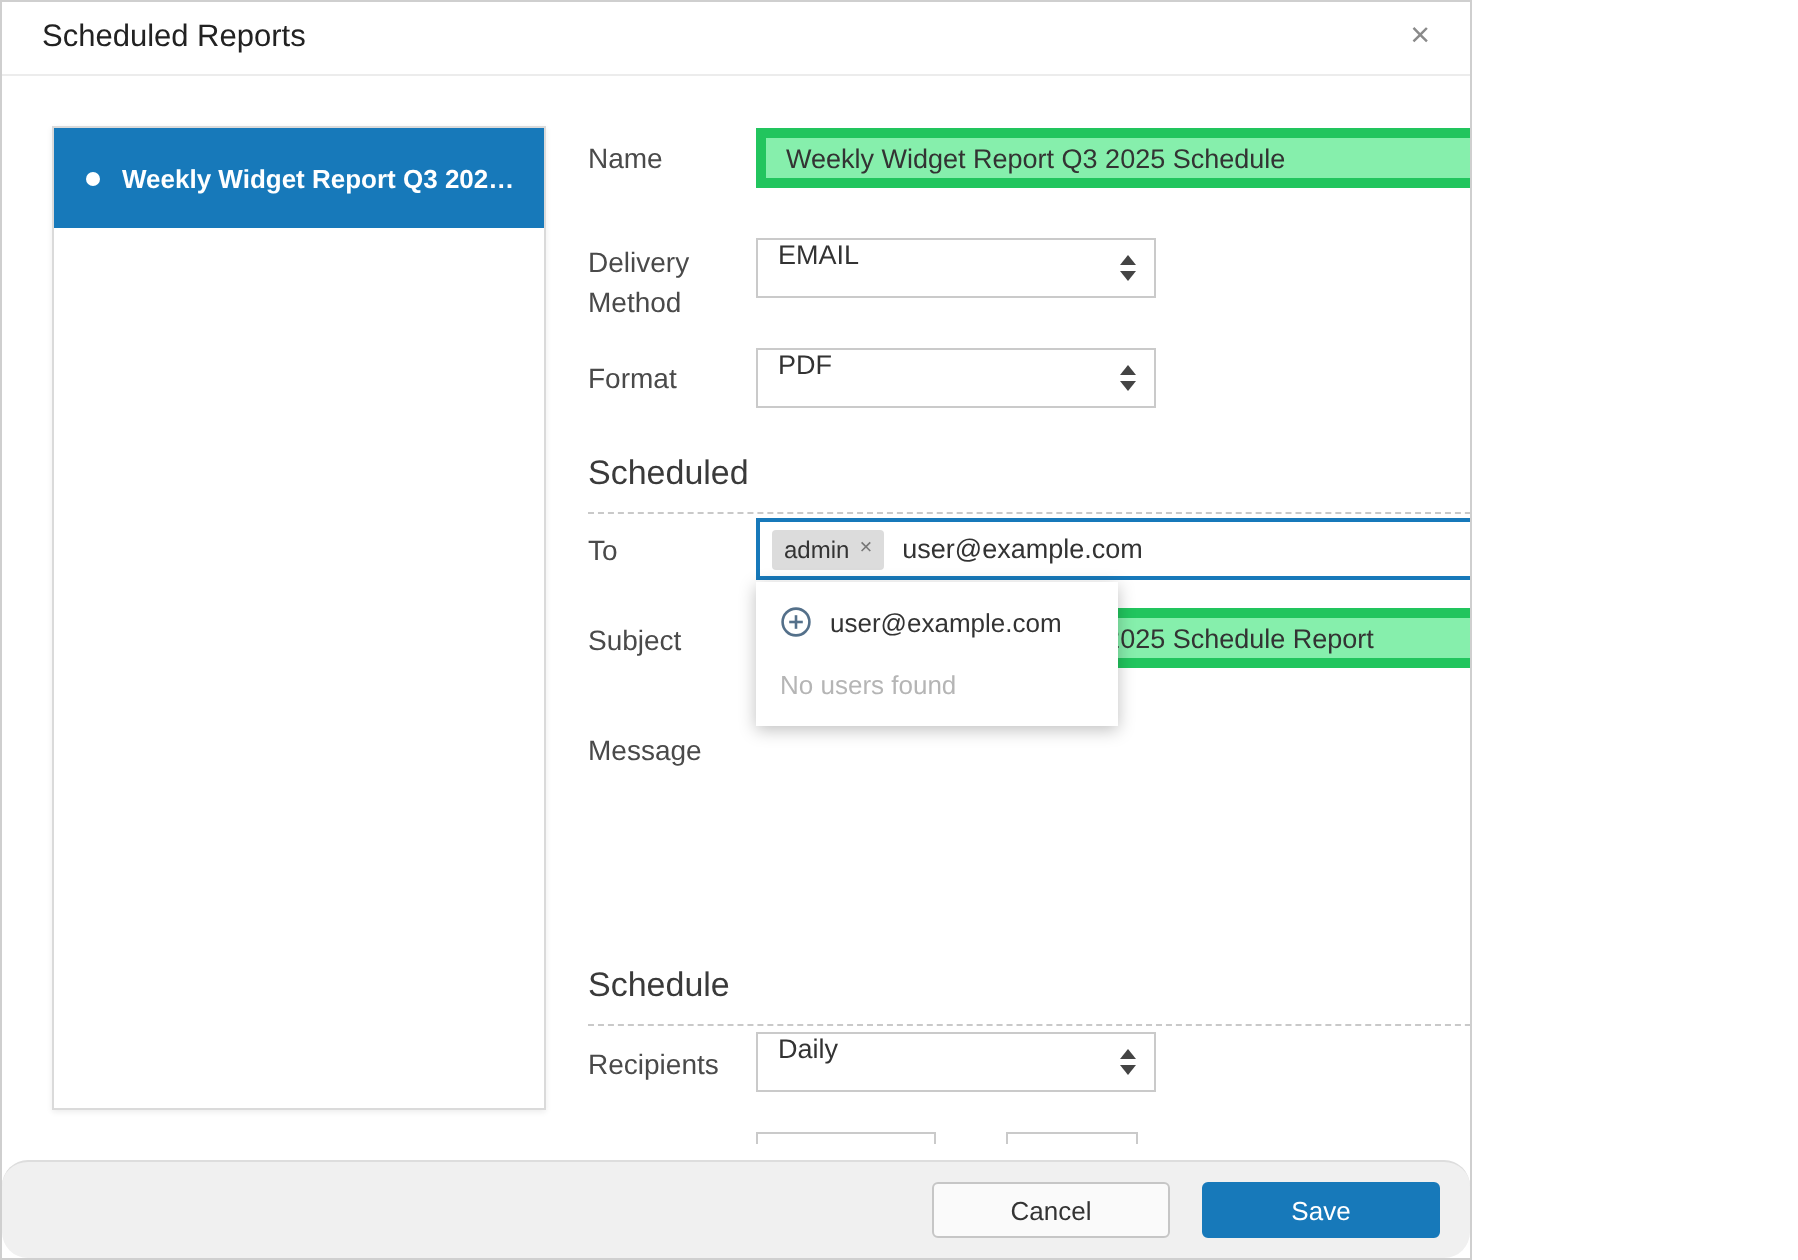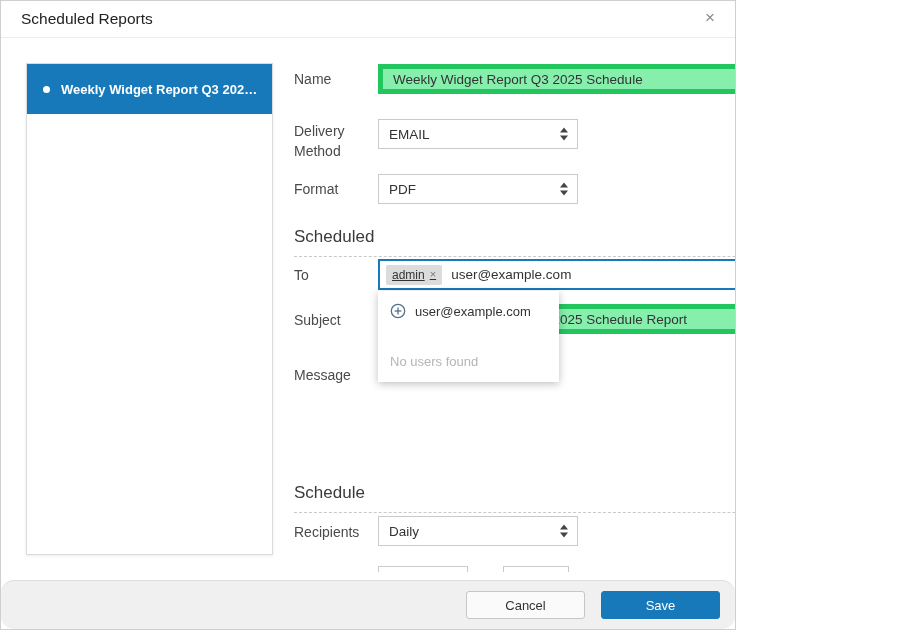--- a/index.html
+++ b/index.html
@@ -32,49 +32,49 @@
   #lbl-frequency{top:523px}
 
   
   .txt{position:absolute;left:377px;width:482px;height:30px;border:5px solid #22c55e;box-sizing:border-box;
        font-family:"Liberation Sans",sans-serif;font-size:13.5px;color:#333;padding:0 10px;background:#86efac;}
   #name-input{top:63px}
   #subject-input{top:303px;z-index:1}
 
   
   .select{position:absolute;left:377px;width:200px;height:30px;border:1px solid #cacaca;box-sizing:border-box;
-          background:#fff;display:flex;align-items:center;padding:0 28px 0 10px;font-size:13.5px;color:#333;cursor:pointer;}
+          background:#fff;display:flex;padding:0 28px 0 10px;font-size:13.5px;color:#333;cursor:pointer;}
   #delivery-select{top:118px}
   #format-select{top:173px}
   #frequency-select{top:515px}
   .arrows{position:absolute;right:9px;top:50%;transform:translateY(-50%);display:flex;flex-direction:column;gap:3px;}
   .tri-up{width:0;height:0;border-left:4px solid transparent;border-right:4px solid transparent;border-bottom:5px solid #444;}
   .tri-down{width:0;height:0;border-left:4px solid transparent;border-right:4px solid transparent;border-top:5px solid #444;}
 
   
   .section{position:absolute;left:293px;width:566px;border-bottom:1px dashed #c9c9c9;padding-bottom:9px;
            font-size:17px;color:#3a3a3a;font-weight:500;box-sizing:border-box;}
   #sec-recipients{top:226px}
   #sec-schedule{top:482px}
 
   
   .tofield{position:absolute;left:377px;top:258px;width:482px;height:31px;border:2px solid #1779ba;
            box-sizing:border-box;background:#fff;display:flex;align-items:center;padding:0 10px 0 6px;cursor:text;}
   .tag{background:#dcdcdc;border-radius:2px;font-size:12px;color:#333;padding:3px 6px;display:flex;
-       align-items:center;gap:5px;flex:none;text-decoration:underline;}
+       align-items:center;gap:5px;flex:none;}
   .tag .rm{color:#777;font-size:11px;cursor:pointer;line-height:1;}
   .typed{margin-left:9px;font-size:13.5px;color:#333;flex:1;white-space:nowrap;overflow:hidden;}
   .clear{color:#555;font-size:13px;cursor:pointer;line-height:1;flex:none;}
 
   
   .suggest{position:absolute;left:377px;top:290px;width:181px;background:#fff;
            box-shadow:0 2px 8px rgba(0,0,0,0.25);z-index:5;padding:4px 0;}
   .sugg-item{display:flex;align-items:center;gap:9px;padding:8px 12px;font-size:13px;color:#333;cursor:pointer;}
   .sugg-item svg{flex:none;display:block;}
-  .sugg-empty{padding:8px 12px 9px;font-size:13px;color:#b5b5b5;margin-top:19px;}
+  .sugg-empty{padding:8px 12px 9px;font-size:13px;color:#b5b5b5;}
 
   
   .message{position:absolute;left:377px;top:358px;width:482px;height:100px;border:1px solid #cacaca;
            box-sizing:border-box;font-family:"Liberation Sans",sans-serif;font-size:13.5px;padding:8px 10px;
            resize:none;color:#333;}
   .message::placeholder{color:#a3a3a3;}
 
   
   .partial{position:absolute;height:6px;background:#fff;border:1px solid #cacaca;border-bottom:none;box-sizing:border-box;}
   #partial-a{left:377px;top:565px;width:90px}

